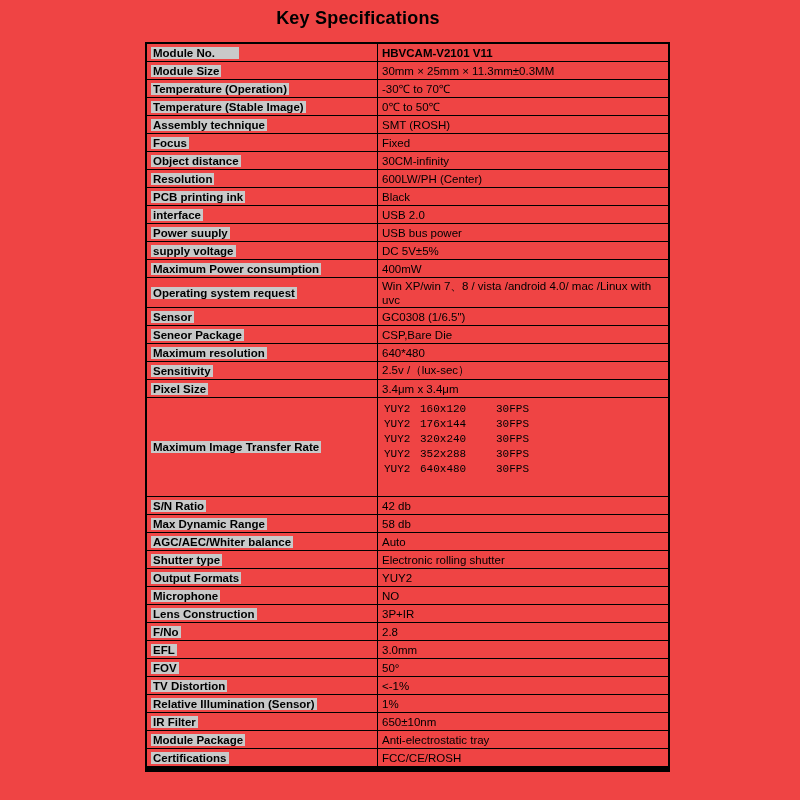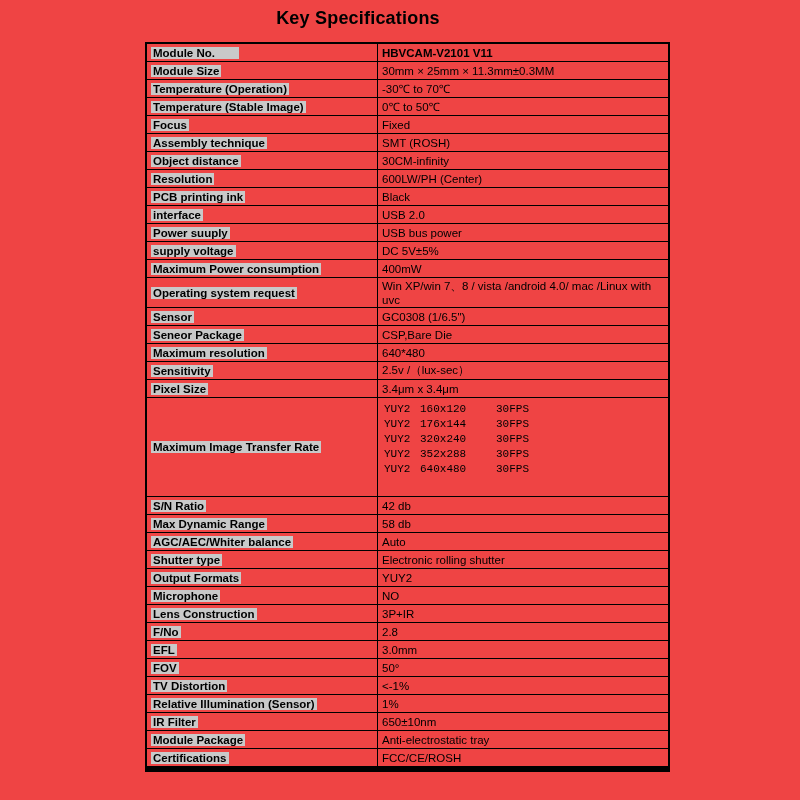--- a/index.html
+++ b/index.html
@@ -41,26 +41,26 @@
         </tr>
         <tr>
           <td class="label-cell"><span class="label-hl">Temperature (Operation)</span></td>
           <td class="value-cell"><span>-30℃ to 70℃</span></td>
         </tr>
         <tr>
           <td class="label-cell"><span class="label-hl">Temperature (Stable Image)</span></td>
           <td class="value-cell"><span>0℃ to 50℃</span></td>
         </tr>
         <tr>
+          <td class="label-cell"><span class="label-hl">Assembly technique</span></td>
+          <td class="value-cell"><span>SMT (ROSH)</span></td>
+        </tr>
+        <tr>
           <td class="label-cell"><span class="label-hl">Focus</span></td>
           <td class="value-cell"><span>Fixed</span></td>
-        </tr>
-        <tr>
-          <td class="label-cell"><span class="label-hl">Assembly technique</span></td>
-          <td class="value-cell"><span>SMT (ROSH)</span></td>
         </tr>
         <tr>
           <td class="label-cell"><span class="label-hl">Object distance</span></td>
           <td class="value-cell"><span>30CM-infinity</span></td>
         </tr>
         <tr>
           <td class="label-cell"><span class="label-hl">Resolution</span></td>
           <td class="value-cell"><span>600LW/PH (Center)</span></td>
         </tr>
         <tr>

